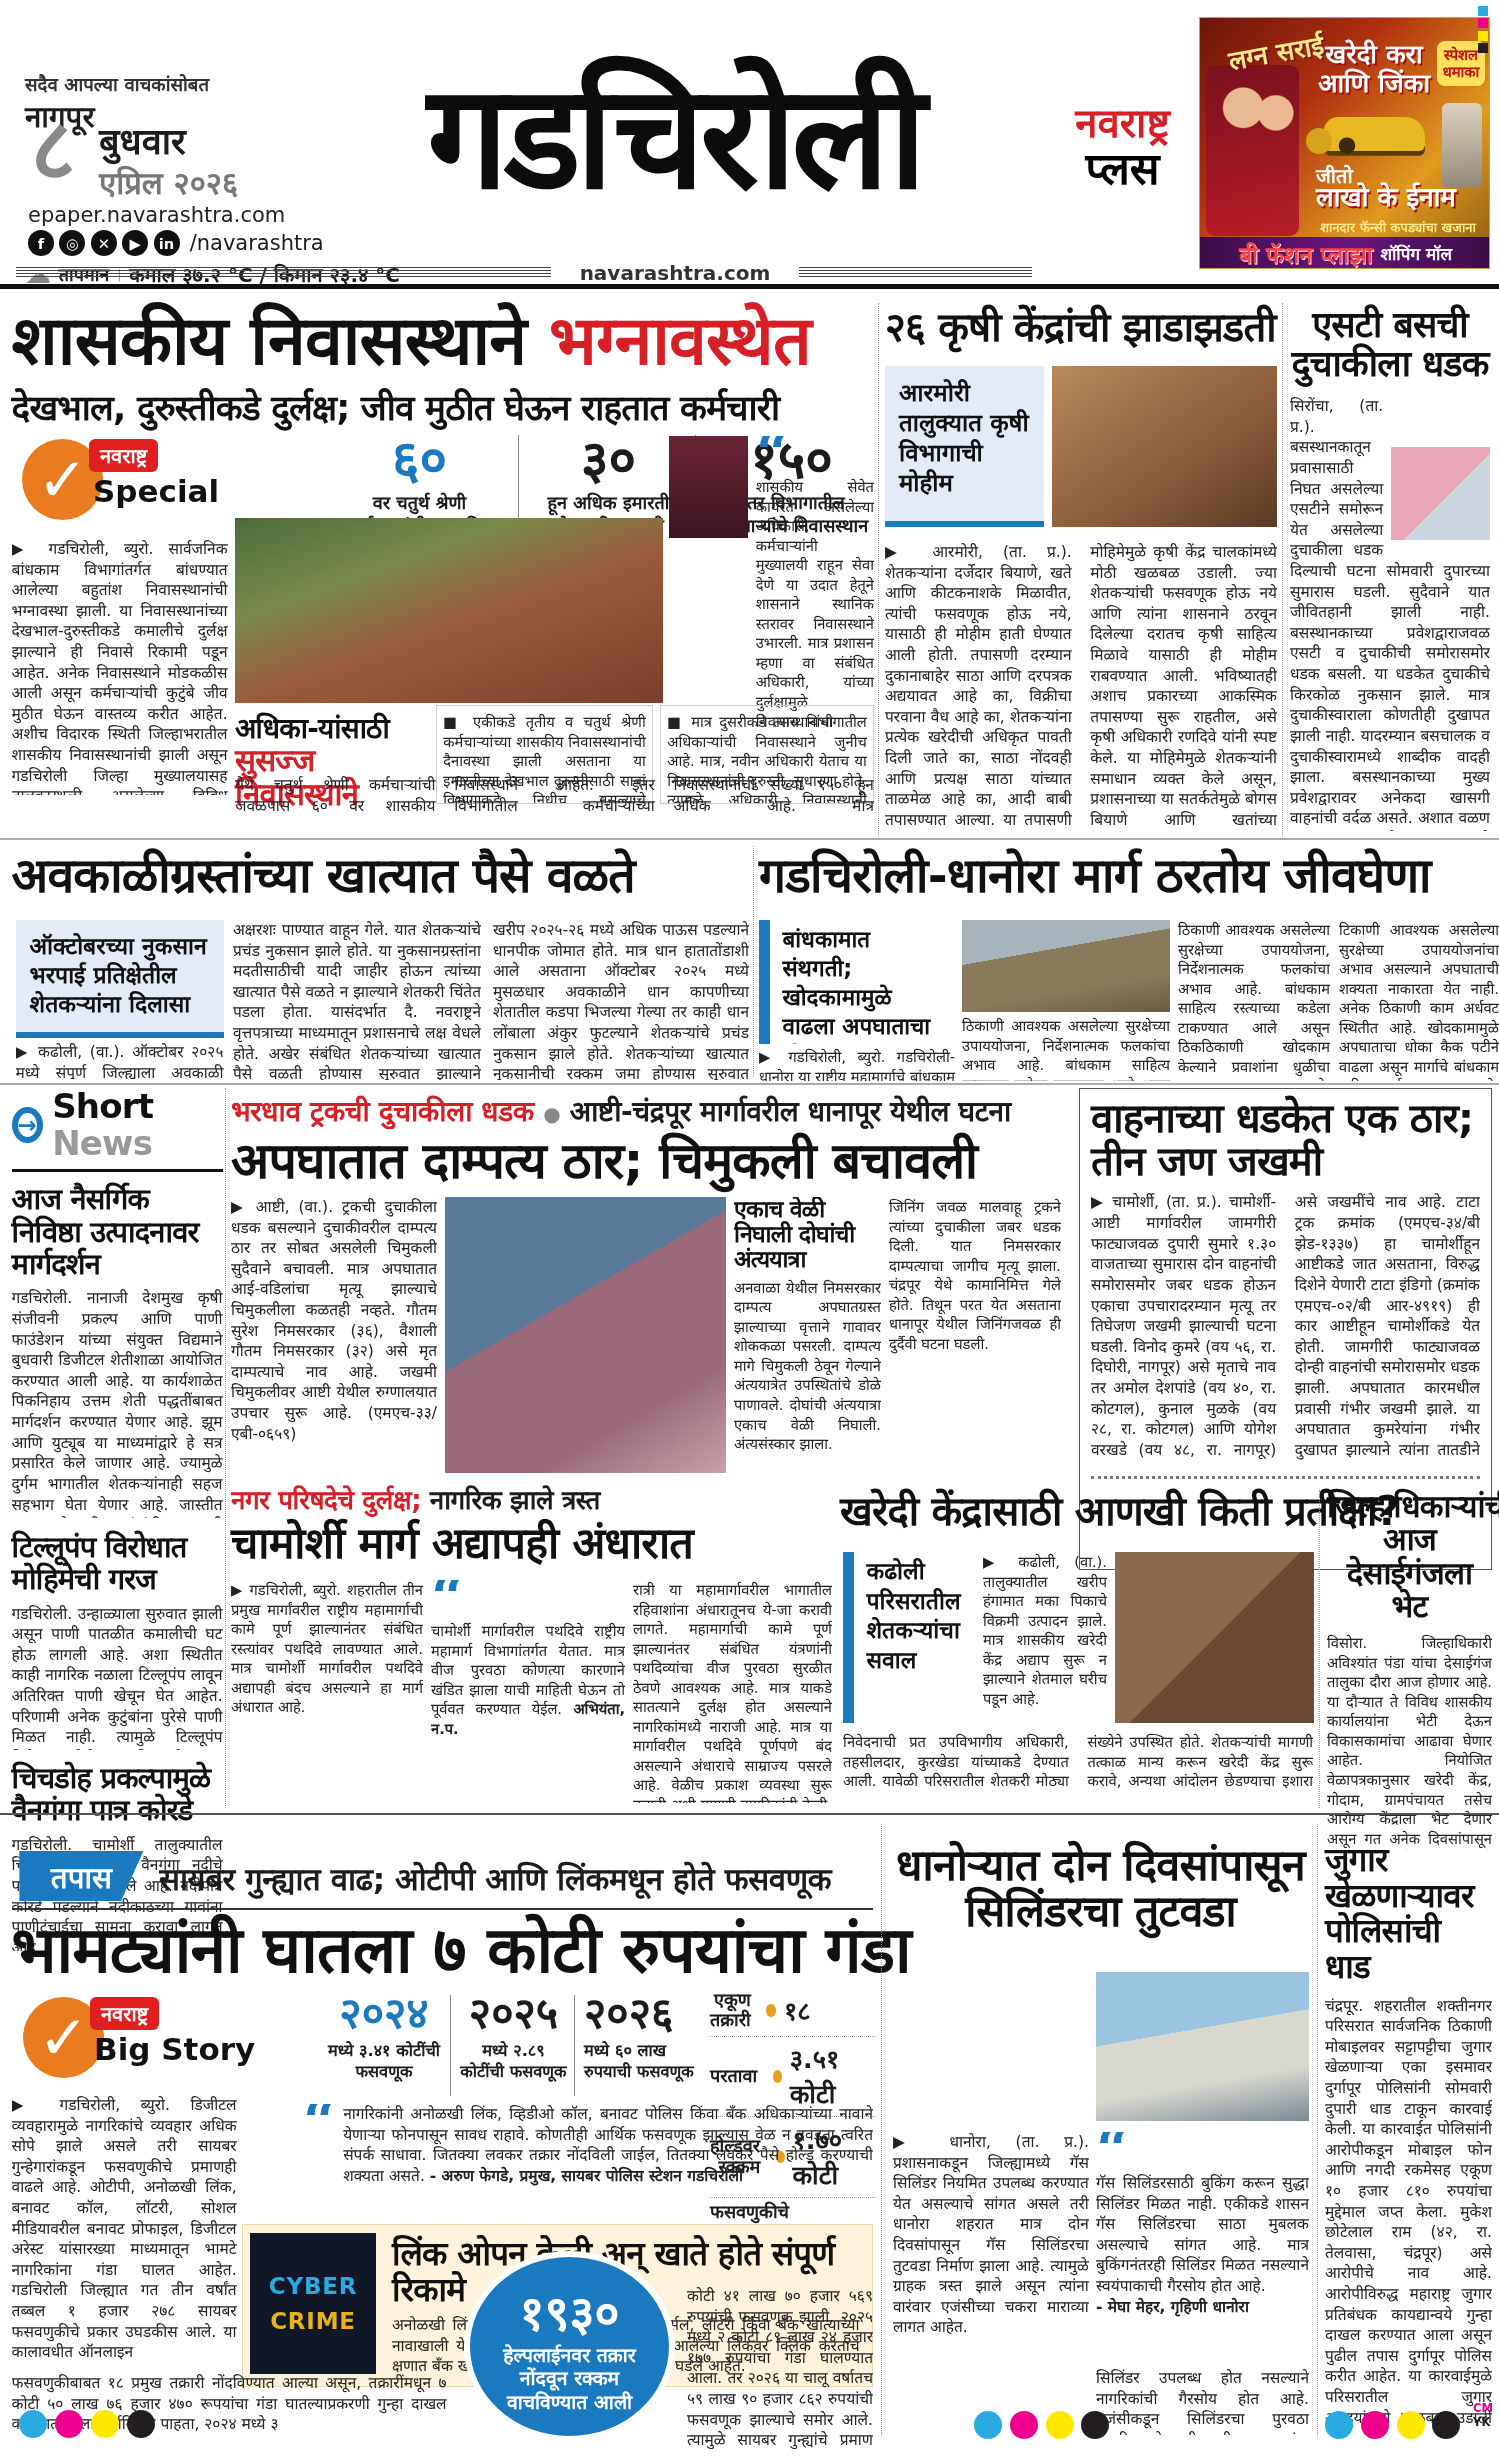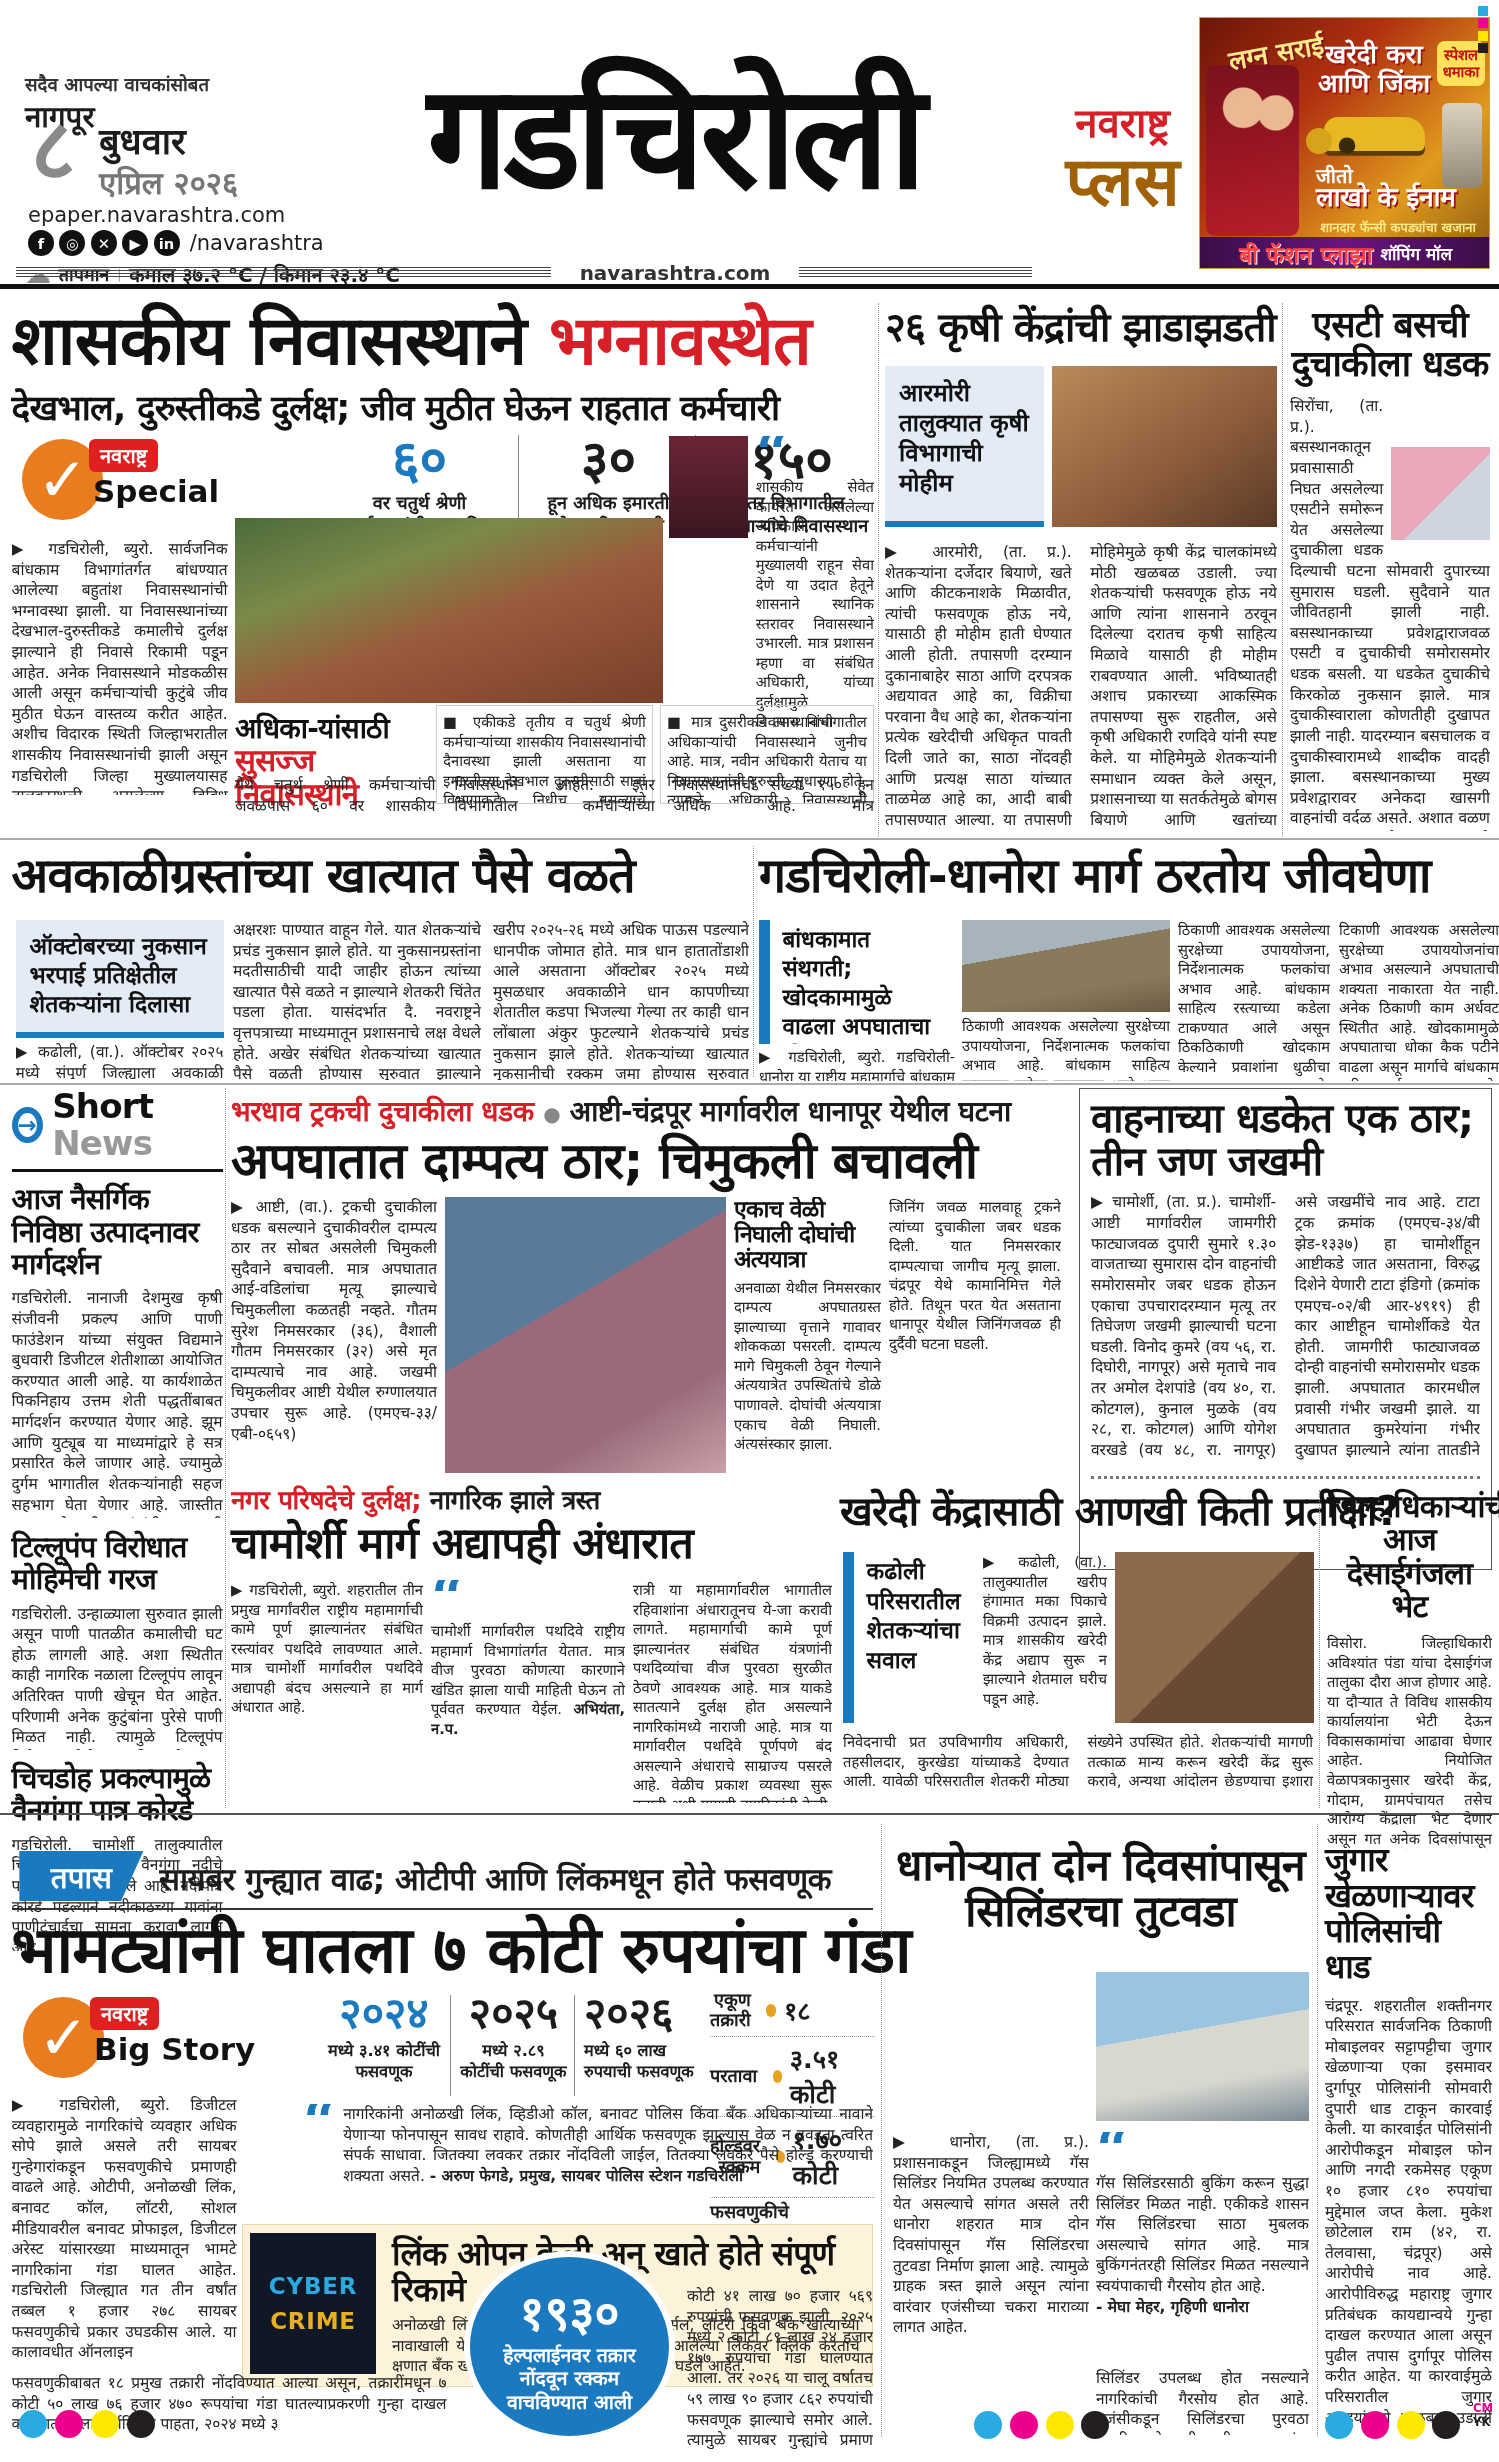--- a/index.html
+++ b/index.html
@@ -73,21 +73,21 @@
     <div class="abs" style="left:25px;top:259px;display:flex;align-items:center;gap:7.8px;">
       <span style="font-size:26px;color:#888;">☁</span>
       <span style="font-size:18px;font-weight:bold;">तापमान</span>
       <span style="color:#999;">|</span>
       <span style="font-size:20px;font-weight:bold;">कमाल ३७.२ °C / किमान २३.४ °C</span>
     </div>
 
     <div class="abs" style="left:310px;top:47px;width:729px;text-align:center;font-size:144px;font-weight:900;letter-spacing:-4.7px;line-height:1.25;color:#0c0c0c;">गडचिरोली</div>
     <div class="abs" style="left:1049px;top:101px;width:147px;text-align:center;">
       <div style="font-size:40px;font-weight:900;color:#d61f26;line-height:1.1;">नवराष्ट्र</div>
-      <div style="font-size:68px;font-weight:900;color:#a16207;line-height:1.1;">प्लस</div>
+      <div style="font-size:44px;font-weight:900;color:#000000;line-height:1.1;">प्लस</div>
     </div>
 
     <div class="abs rules4" style="left:15.5px;top:267px;width:535px;"></div>
     <div class="abs" style="left:574px;top:261px;width:202px;text-align:center;font-size:20px;font-weight:bold;color:#333;">navarashtra.com</div>
     <div class="abs rules4" style="left:799px;top:267px;width:233px;"></div>
 
     <div class="abs" style="left:1199px;top:17px;width:291px;height:252px;background:linear-gradient(135deg,#6b1507 0%,#b03010 35%,#e09a1e 70%,#8a5a10 100%);border:1.6px solid #caa24a;overflow:hidden;">
       <div class="abs" style="left:6.2px;top:47px;width:93px;height:171px;background:radial-gradient(circle at 40% 25%,#f2c9a0 0 14%,transparent 15%),radial-gradient(circle at 75% 28%,#f2c9a0 0 12%,transparent 13%),linear-gradient(#7a1020,#b3172b);border-radius:9.3px;opacity:.9;"></div>
       <div class="abs" style="left:28px;top:15.5px;font-size:26px;font-weight:900;color:#ffe98a;transform:rotate(-10deg);text-shadow:1.6px 1.6px 0 #7a1020;">लग्न सराई</div>
       <div class="abs" style="left:116px;top:22px;width:116px;font-size:25.6px;font-weight:900;color:#fff;line-height:1.15;text-align:center;text-shadow:1.6px 1.6px 0 #a01010;">खरेदी करा आणि जिंका</div>

